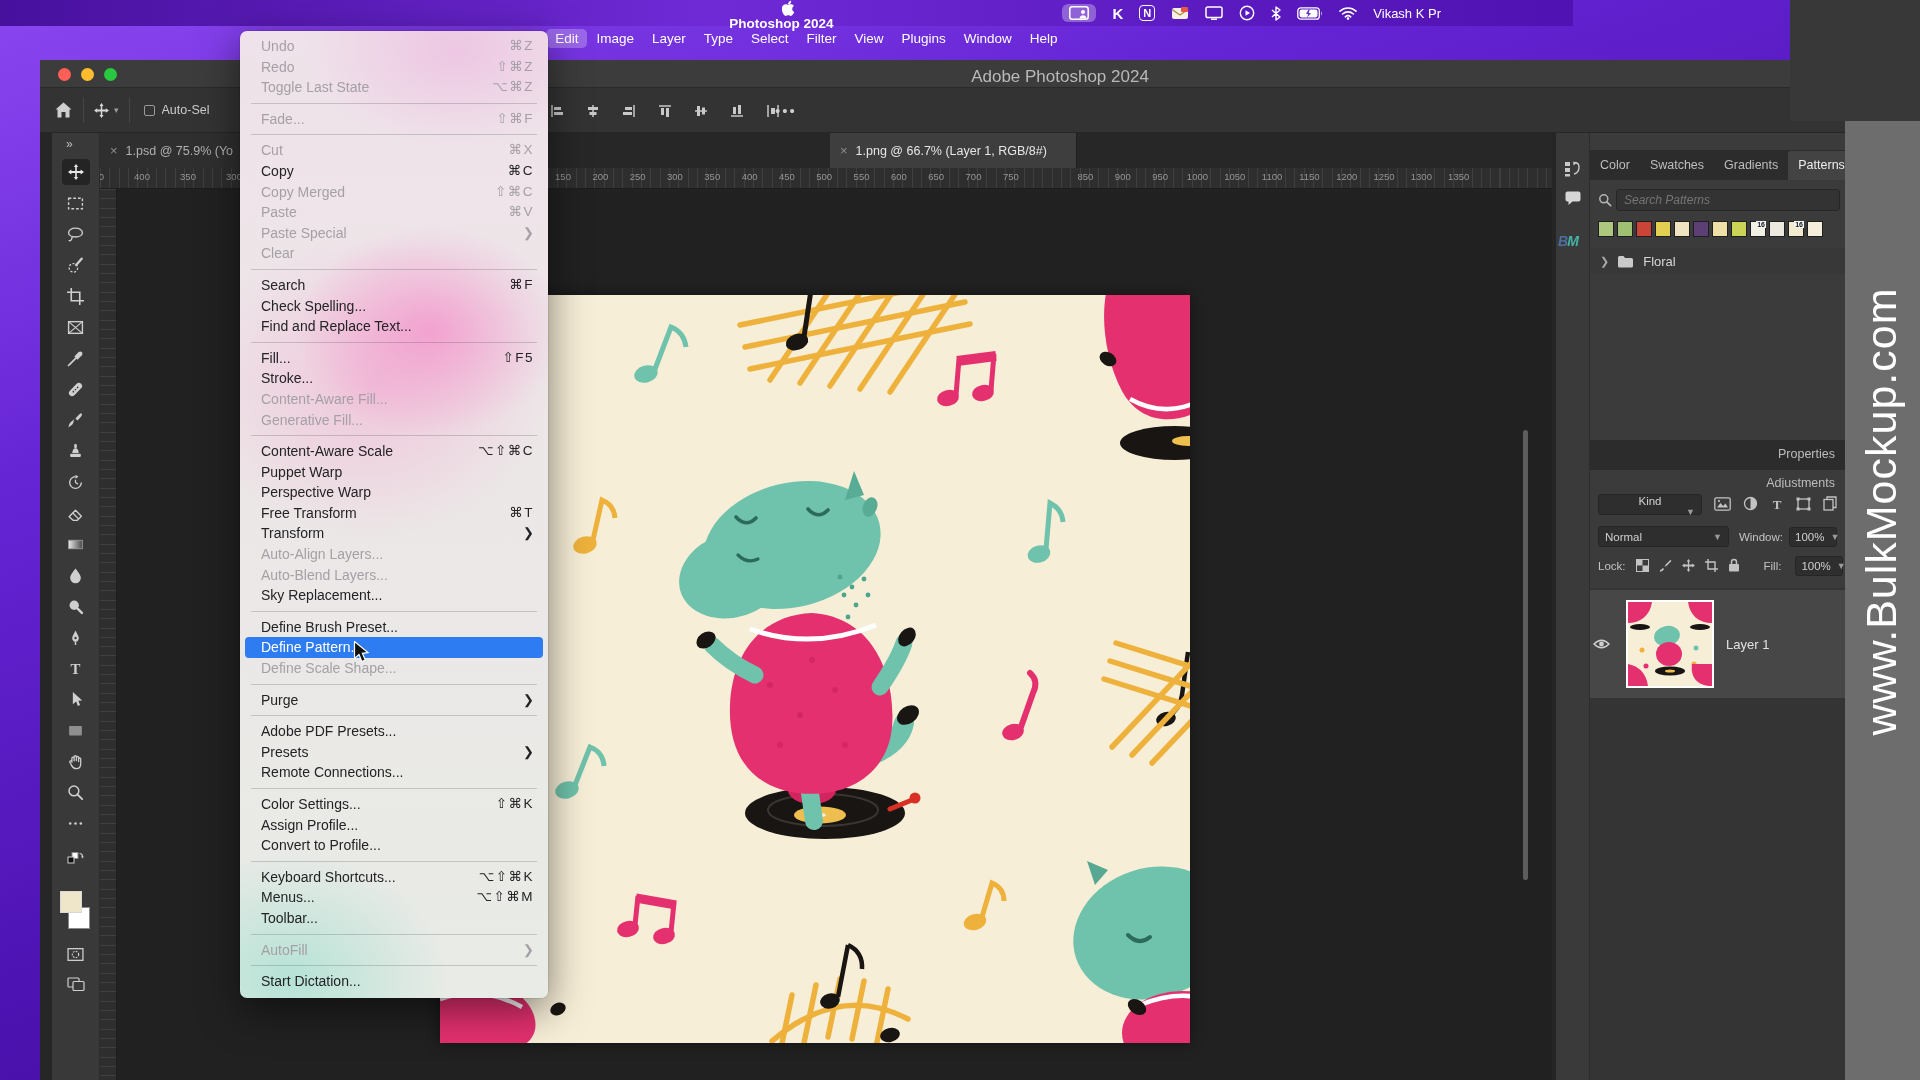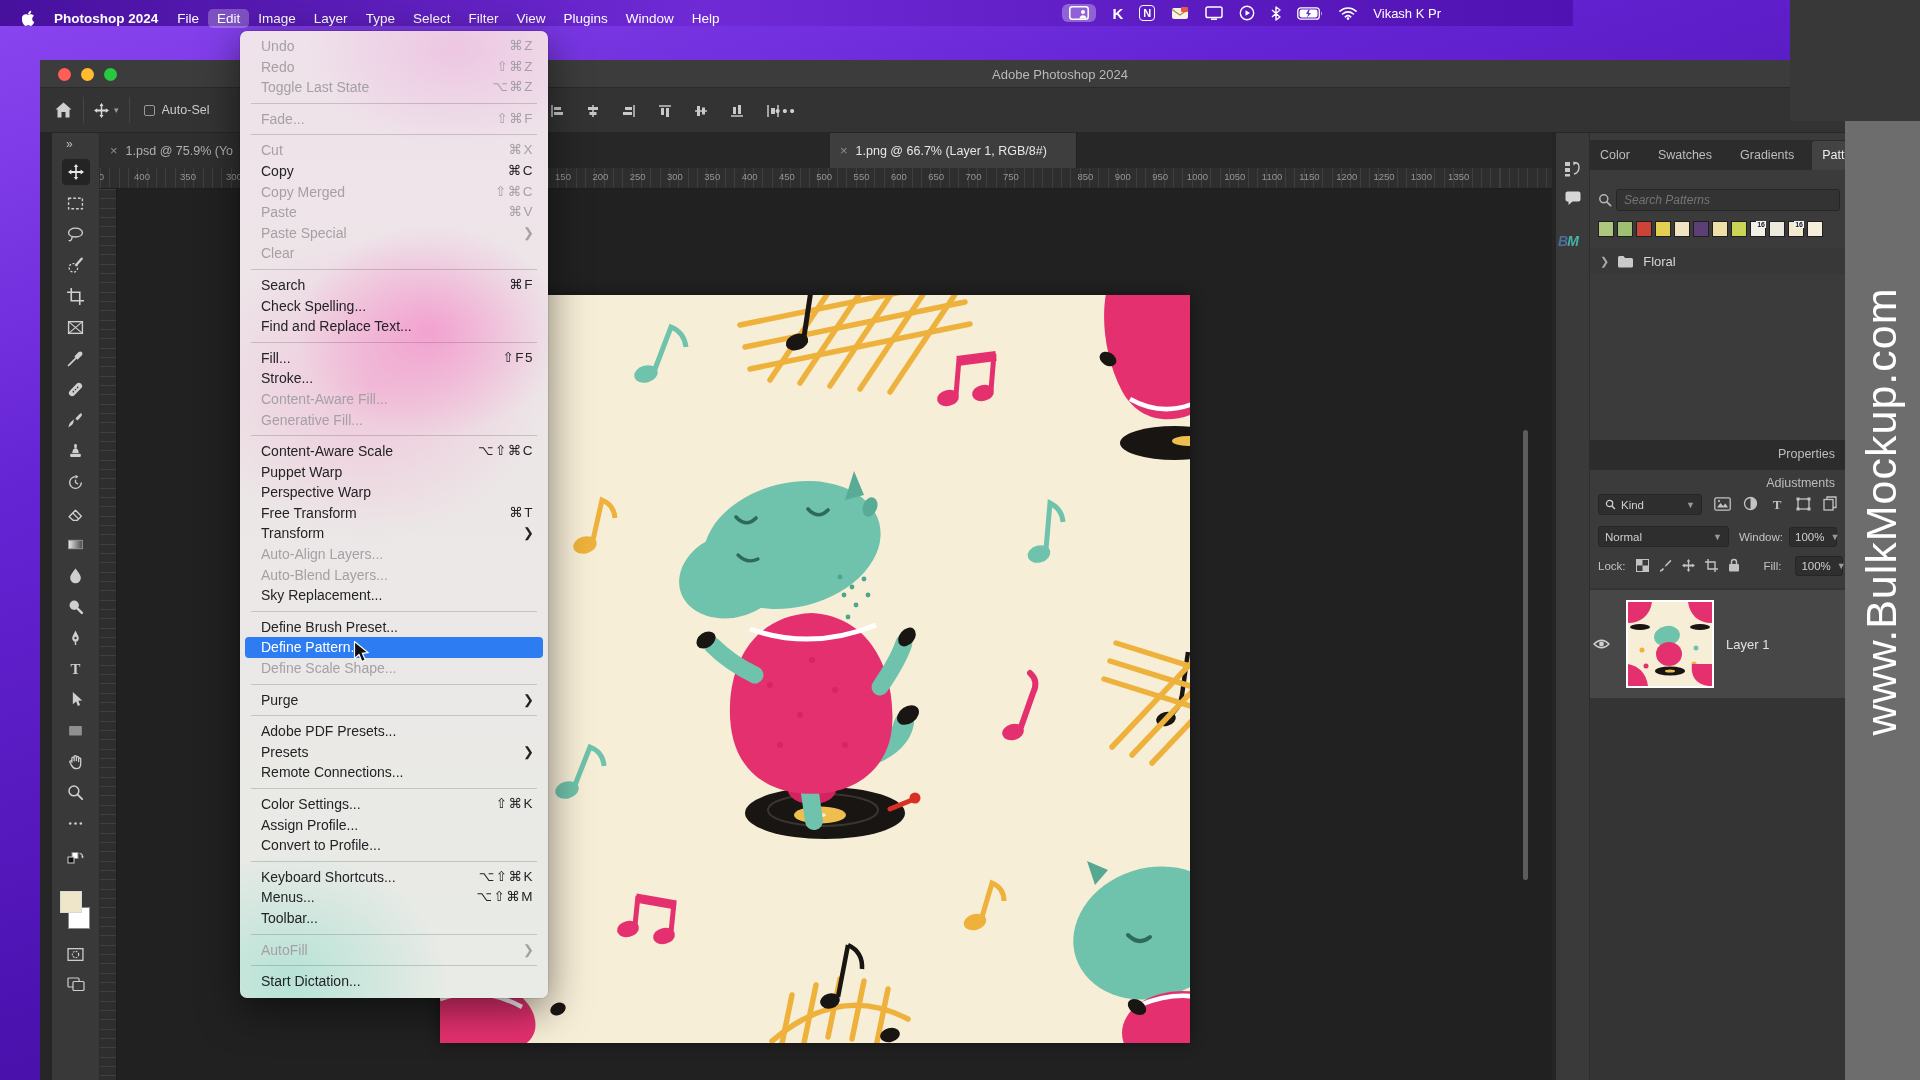--- a/index.html
+++ b/index.html
@@ -5,37 +5,37 @@
   html,body{margin:0;padding:0;background:#000;}
   *{box-sizing:border-box;}
   #stage{position:relative;width:1920px;height:1080px;overflow:hidden;
     font-family:"Liberation Sans", sans-serif;
     background:linear-gradient(160deg,#8a46f0 0%,#6524d4 28%,#4c12b0 58%,#310873 100%);}
   .abs{position:absolute;}
 
   
   #menubar{left:0;top:0;width:1573px;height:26px;z-index:20;
     background:linear-gradient(90deg,#47109d,#6f2ad6 45%,#5b1ac0 78%,#5012b2);
-    display:flex;align-items:flex-end;color:#fff;font-size:13.5px;}
+    display:flex;align-items:center;color:#fff;font-size:13.5px;flex-direction:column;}
   #menubar .apple{margin:0 18px 0 22px;display:flex;align-items:center;}
   #menubar .appname{font-weight:700;margin-right:10px;}
   .mb-item{padding:2px 9px;border-radius:5px;cursor:default;white-space:nowrap;}
   .mb-item.active{background:rgba(255,255,255,0.25);}
   #mb-status{position:absolute;right:132px;top:0;height:26px;display:flex;align-items:center;gap:16px;color:#fff;}
   .statusicon{display:flex;align-items:center;}
   .statusicon.hl{background:rgba(255,255,255,0.3);border-radius:6px;padding:2px 7px;}
   #mb-user{font-size:13px;font-weight:500;white-space:nowrap;}
   .k-glyph{font-weight:700;font-size:15px;}
   .notion-glyph{border:1.5px solid #fff;border-radius:4px;width:16px;height:16px;display:flex;align-items:center;justify-content:center;font-size:11px;font-weight:700;}
 
   
   #ps-window{left:40px;top:60px;width:1805px;height:1020px;background:#323232;z-index:5;}
   #titlebar{left:0;top:0;width:100%;height:28px;background:#3c3c3c;border-bottom:1px solid #2a2a2a;}
   .tl{width:13px;height:13px;border-radius:50%;position:absolute;top:8px;}
-  #win-title{position:absolute;left:1020px;top:7px;transform:translateX(-50%);color:#b9b9b9;font-size:13px;white-space:nowrap;}
+  #win-title{position:absolute;left:1020px;top:7px;transform:translateX(-50%);color:#b9b9b9;font-size:17px;white-space:nowrap;}
 
   #optionsbar{left:0;top:28px;width:100%;height:45px;background:#333333;border-bottom:1px solid #262626;display:flex;align-items:center;color:#c9c9c9;}
   .ob-sep{width:1px;height:26px;background:#454545;margin:0 10px;}
   .ob-icon{display:flex;align-items:center;justify-content:center;}
   #auto-select-box{width:11px;height:11px;border:1px solid #9a9a9a;border-radius:2px;margin:0 7px 0 4px;}
   #auto-select-label{font-size:12.5px;color:#cccccc;white-space:nowrap;overflow:hidden;}
   #align-icons{position:absolute;left:510px;top:0;height:45px;display:flex;align-items:center;gap:22px;}
   #ob-more{position:absolute;left:735px;top:0;height:45px;display:flex;align-items:center;color:#cfcfcf;font-size:15px;letter-spacing:2px;}
 
   
@@ -77,21 +77,21 @@
   #swatch-row{position:absolute;left:8px;top:41px;display:flex;gap:3px;}
   .pswatch{width:16px;height:16px;border:1px solid #1f1f1f;position:relative;}
   .pswatch .badge{position:absolute;top:-1px;right:-1px;font-size:7px;font-weight:700;color:#111;background:#f5f5f5;line-height:7px;padding:0 1px;border-bottom-left-radius:2px;}
   #floral-row{position:absolute;left:0;top:68px;width:255px;height:26px;display:flex;align-items:center;color:#d6d6d6;font-size:13px;background:#383838;}
   #floral-row .chev{color:#aaaaaa;margin:0 8px 0 10px;font-size:11px;}
   #panel-divider{position:absolute;left:0;top:322px;width:255px;height:3px;background:#252525;}
   #layer-controls{position:absolute;left:0;top:355px;width:255px;height:100px;background:#3b3b3b;color:#c3c3c3;font-size:11.5px;}
   .ctl-box{background:#2e2e2e;border:1px solid #262626;border-radius:3px;height:21px;display:flex;align-items:center;padding:0 6px;color:#cfcfcf;}
   .chev-down{margin-left:auto;padding-left:6px;color:#9a9a9a;font-size:9px;}
   #kind-row{position:absolute;left:8px;top:6px;width:239px;display:flex;align-items:center;gap:12px;}
-  #kind-box{width:110px;}
+  #kind-box{width:110px;flex-direction:column;}
   #blend-row{position:absolute;left:8px;top:38px;width:239px;display:flex;align-items:center;}
   #lock-row{position:absolute;left:8px;top:68px;width:239px;display:flex;align-items:center;gap:10px;}
   .mini-box{background:#2e2e2e;border:1px solid #262626;border-radius:3px;height:20px;display:flex;align-items:center;padding:0 5px;color:#cfcfcf;}
   #layers-list{position:absolute;left:0;top:455px;width:255px;height:492px;background:#343434;}
   #layer-row{position:absolute;left:0;top:2px;width:255px;height:108px;background:#474747;display:flex;align-items:center;}
   #layer-thumb{width:88px;height:88px;border:2px solid #ffffff;margin-left:14px;background:#f7eed7;}
   #layer-name{color:#e2e2e2;font-size:13px;margin-left:12px;}
   #eye-box{width:22px;display:flex;justify-content:center;}
 
   
@@ -623,21 +623,21 @@
         </span>
         <span class="strip-icon" style="top:58px;">
           <svg width="17" height="15" viewBox="0 0 17 15">
               <path d="M1 2.5 a2 2 0 0 1 2-2 h11 a2 2 0 0 1 2 2 v6 a2 2 0 0 1-2 2 h-6 l-4 3.5 v-3.5 h-1 a2 2 0 0 1-2-2 z" fill="#d6d6d6"></path>
             </svg>
         </span>
         <span id="bm-logo"><span style="color:#4a6f9e;">B</span><span style="color:#45b3a4;">M</span></span>
       </div>
 
       <div id="panels">
-        <div class="ptabbar" style="top:7px;gap:8px;" id="patterns-tabbar">
+        <div class="ptabbar" style="top:17px;" id="patterns-tabbar">
             <span class="ptab">Color</span>
             <span class="ptab">Swatches</span>
             <span class="ptab">Gradients</span>
             <span class="ptab active">Patterns</span>
           </div>
         <div id="patterns-body">
           <div id="search-row">
             <span style="margin-left:8px;display:flex;">
               <svg width="14" height="14" viewBox="0 0 14 14">
                   <circle cx="5.8" cy="5.8" r="4" fill="none" stroke="#b5b5b5" stroke-width="1.5"></circle>

